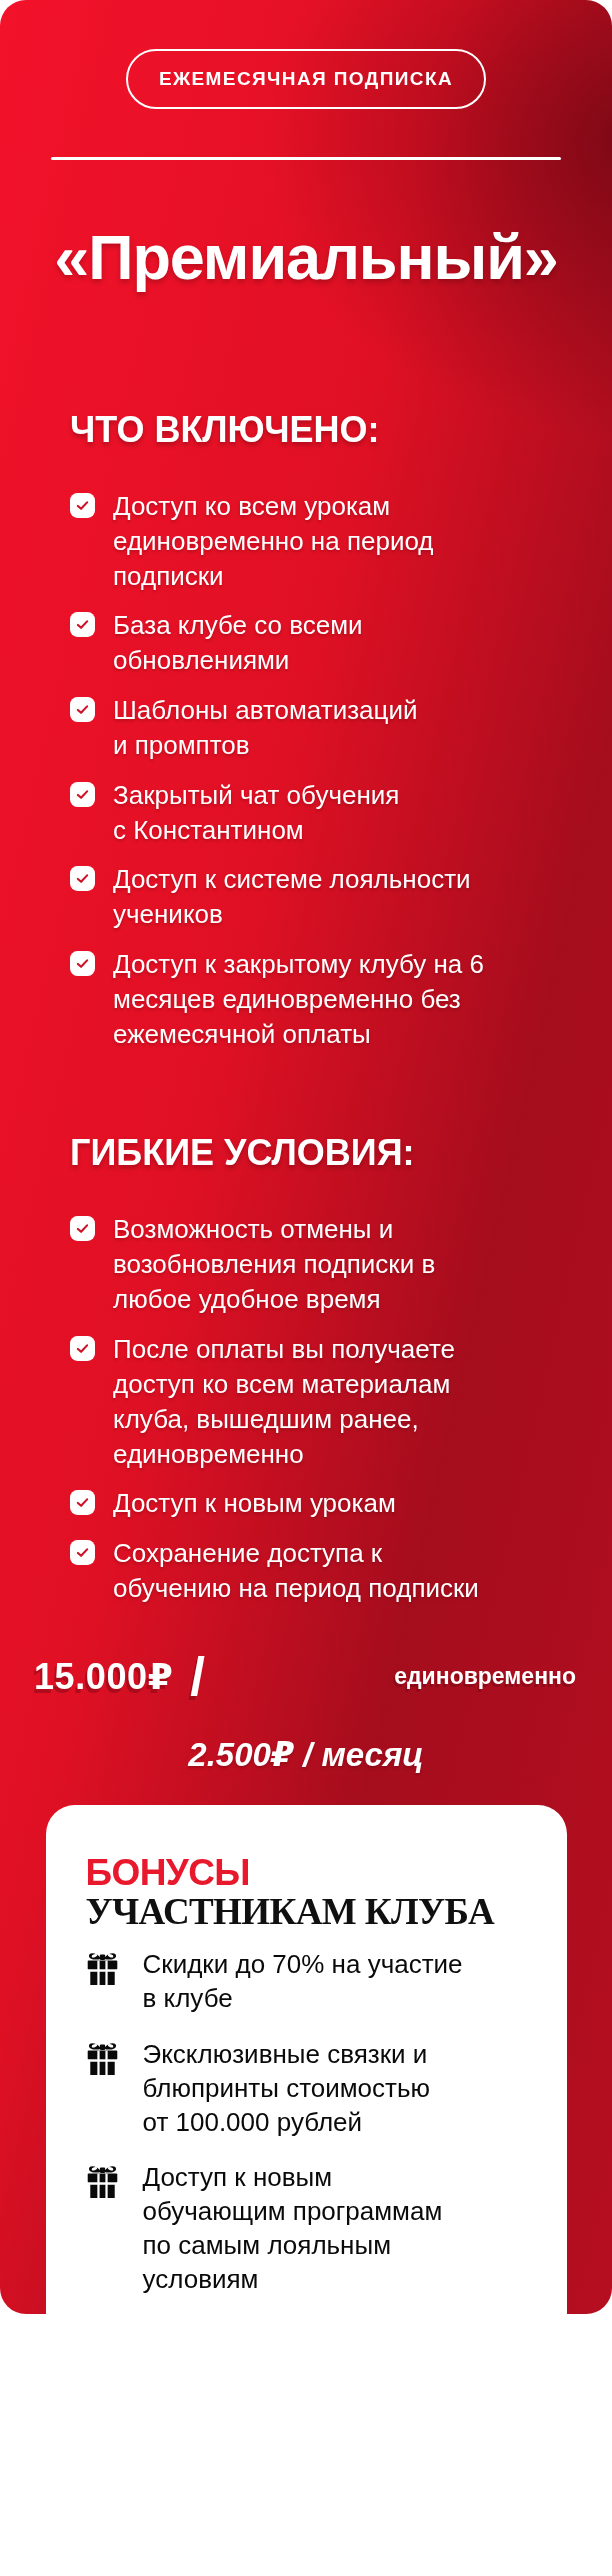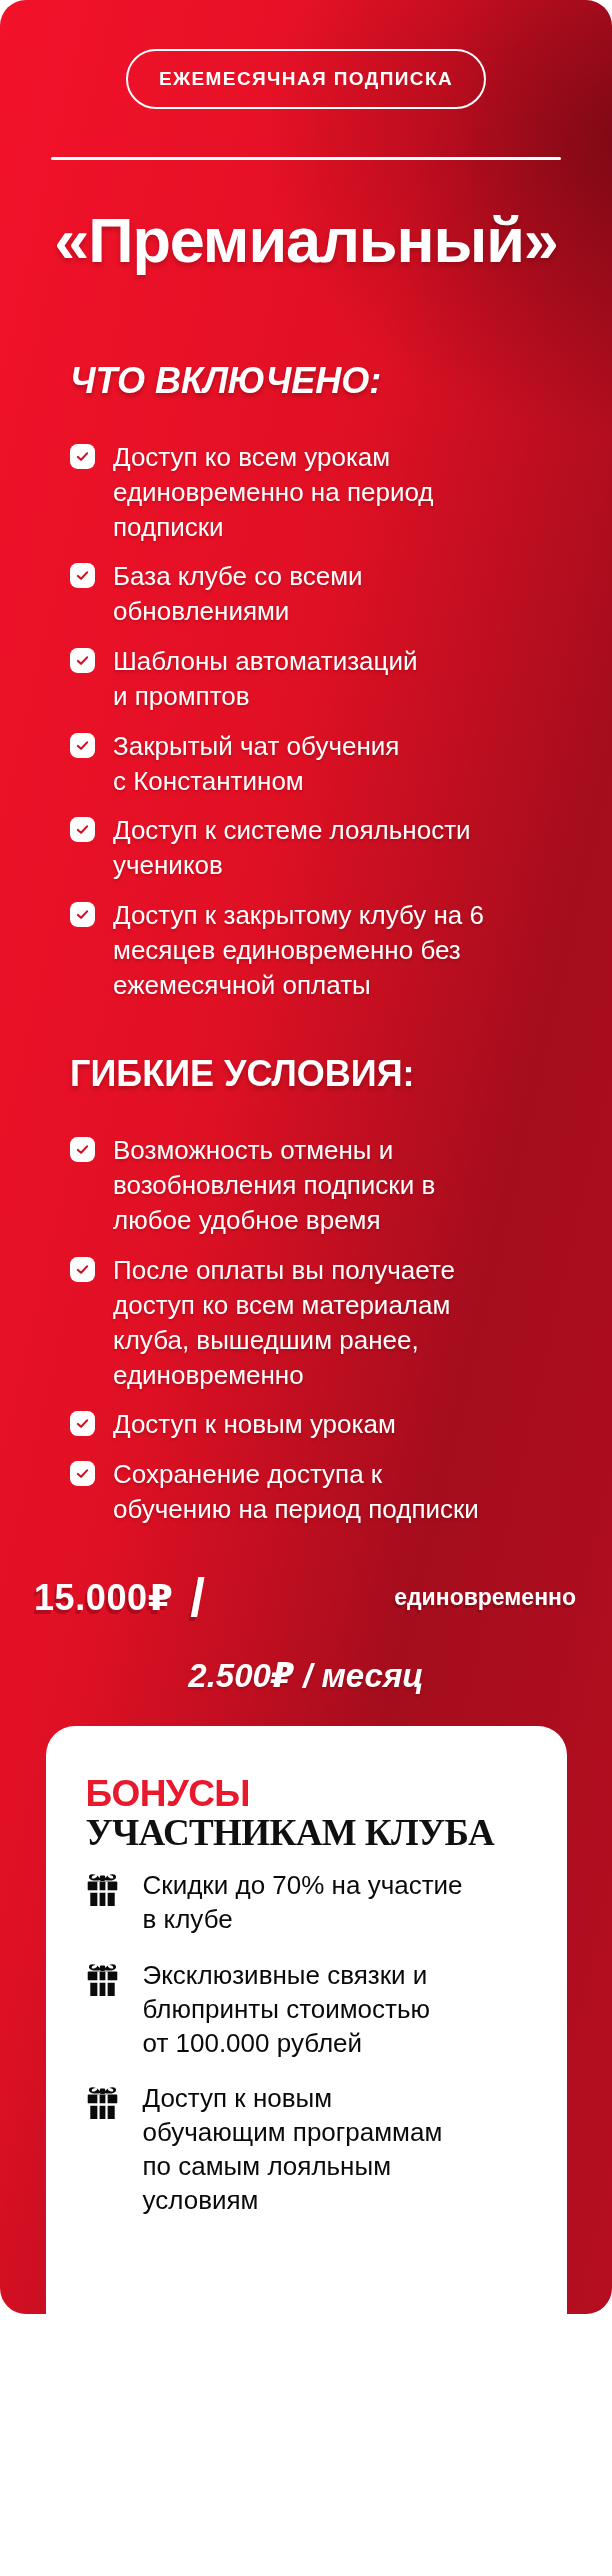--- a/index.html
+++ b/index.html
@@ -20,31 +20,31 @@
   .badge{
     display:inline-block;
     padding:17px 31px;
     border:2.3px solid #ffffff;
     border-radius:36px;
     font-size:19px;font-weight:700;letter-spacing:1.4px;
     color:#ffffff;
   }
   .divider{width:510px;height:2.8px;background:#ffffff;border-radius:1.7px;margin:48px auto 0;}
   .page-title{
-    margin-top:41px;text-align:center;
+    margin-top:58px;text-align:center;
     font-size:63px;font-weight:800;letter-spacing:-1.1px;line-height:1.25;
     text-shadow:0 3.4px 5.7px rgba(60,0,8,0.28);
   }
   .section-heading{
     margin-left:70px;
     font-size:36px;font-weight:800;line-height:44px;
     text-shadow:0 2.8px 4.5px rgba(60,0,8,0.3);
   }
-  .sh-included{margin-top:79px;font-style:italic;}
-  .sh-flexible{margin-top:49px;}
+  .sh-included{margin-top:111px;}
+  .sh-flexible{margin-top:79px;}
   .feature-list{margin:37px 34px 0 70px;}
   .feature-item{display:flex;gap:18px;margin-bottom:14.7px;}
   .check-box{
     width:25px;height:25px;flex-shrink:0;margin-top:4px;
     background:#ffffff;border-radius:7.4px;
     display:flex;align-items:center;justify-content:center;
   }
   .check-box svg{width:17px;height:17px;}
   .item-text{
     font-size:26px;line-height:35px;color:#ffffff;

